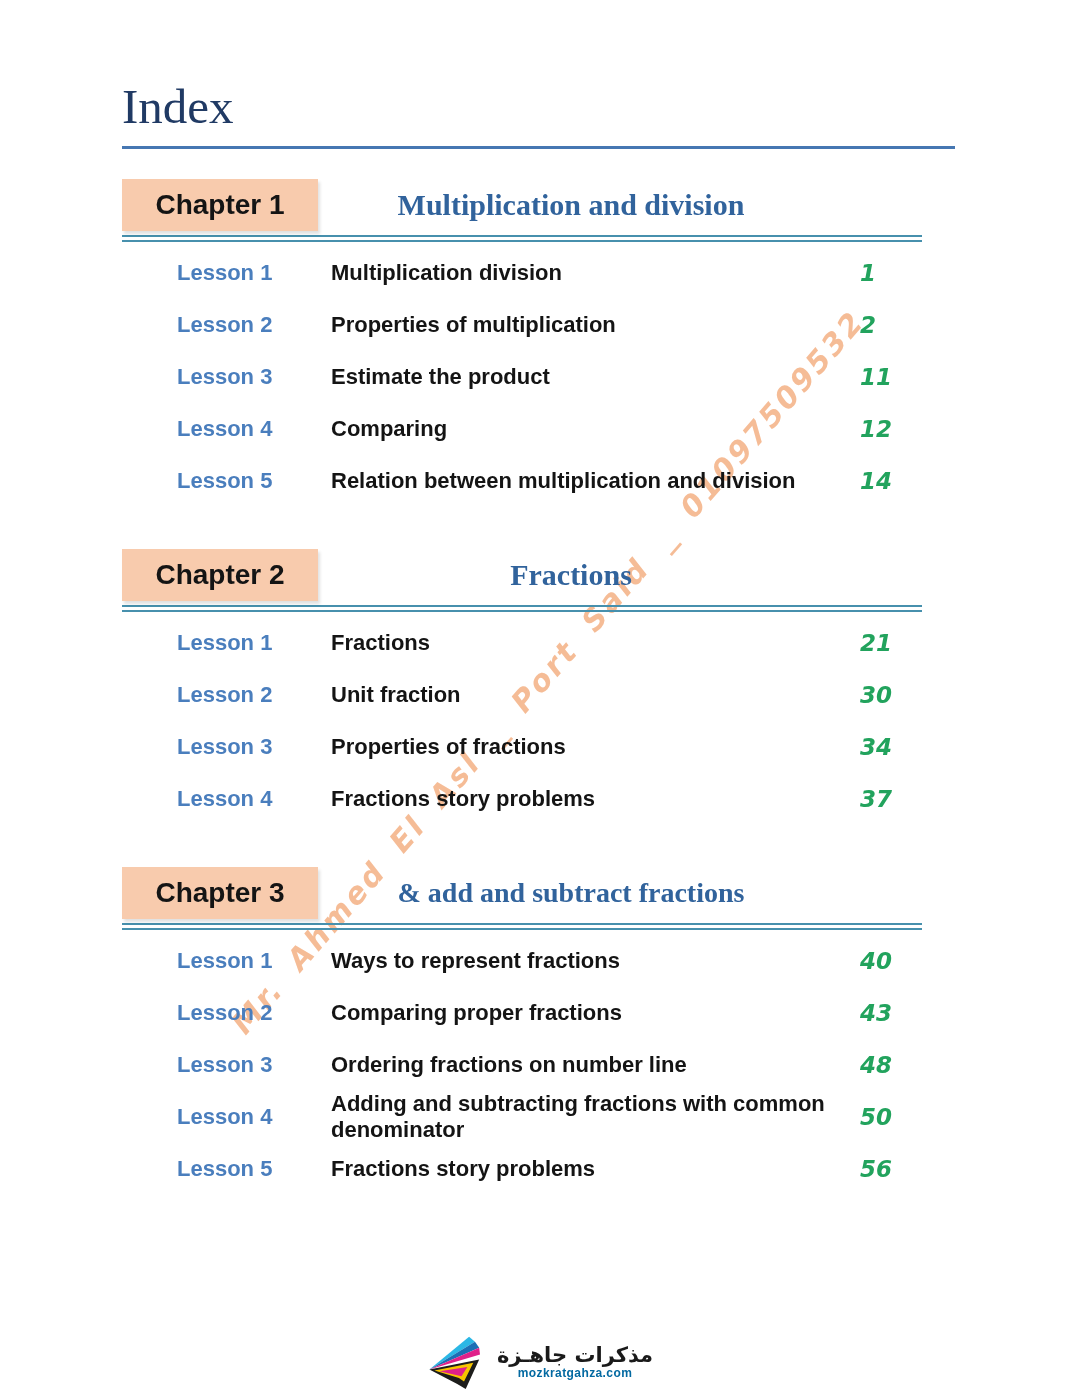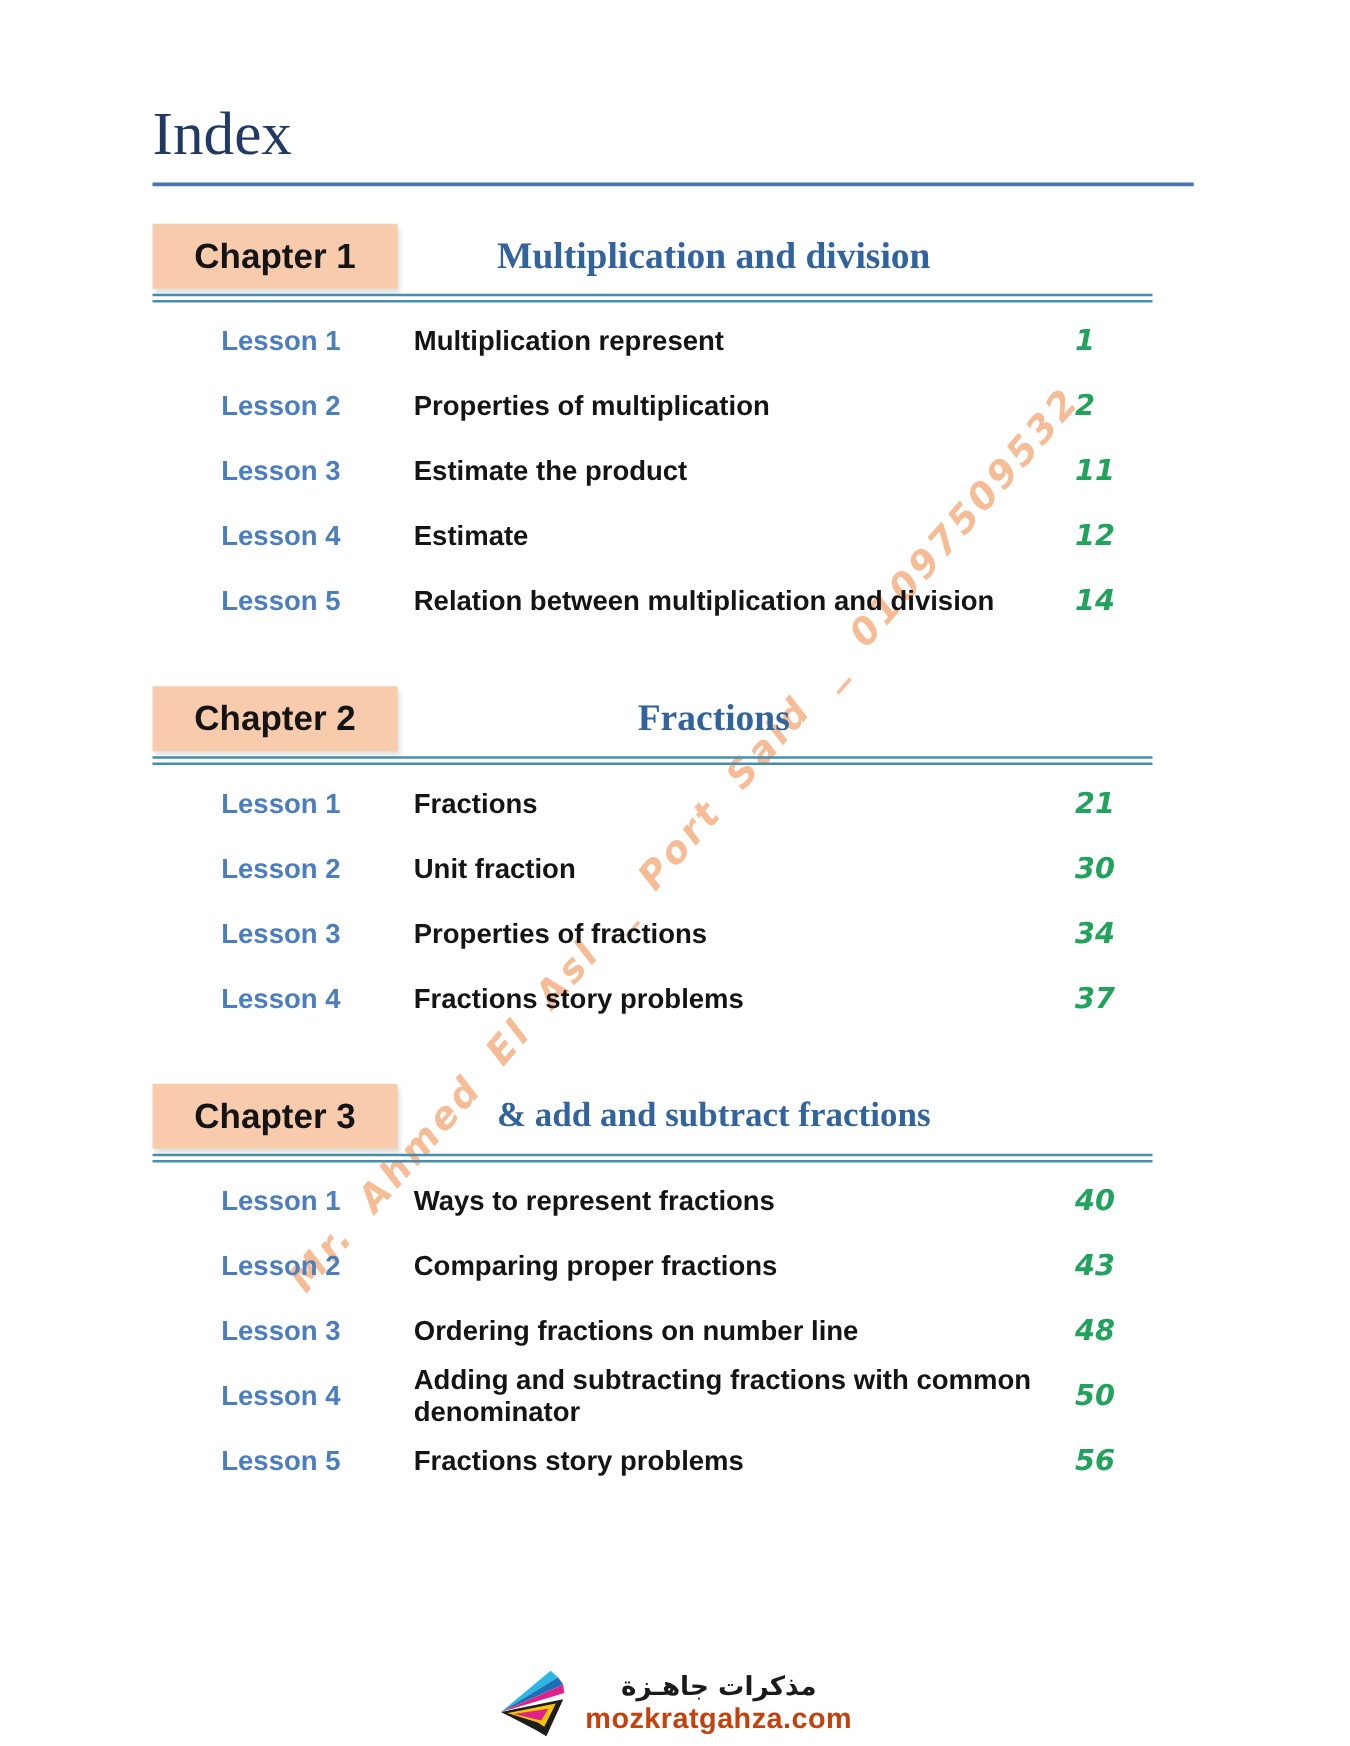--- a/index.html
+++ b/index.html
@@ -62,21 +62,21 @@
   }
   .footer{
     position:absolute;left:50%;bottom:6px;transform:translateX(-50%);
     display:flex;align-items:center;gap:16px;z-index:2;
   }
   .logo-text{display:flex;flex-direction:column;align-items:center;line-height:1.15;}
   .logo-arabic{
     font-family:"DejaVu Sans",sans-serif;direction:rtl;
     font-size:21px;font-weight:bold;color:#1A1A1A;
   }
-  .logo-url{font-size:23px;font-weight:bold;color:#c2410c;letter-spacing:.4px;}
+  .logo-url{font-size:12px;font-weight:bold;color:#0369a1;letter-spacing:.4px;}
 </style>
 </head>
 <body>
 
 <div class="page">
 
   <div class="watermark">Mr. Ahmed El Asl _ Port Said _ 01097509532</div>
 
   <div class="content">
     <div class="index-title">Index</div>
@@ -86,39 +86,39 @@
     <div class="chapter-header">
       <div class="chapter-box">Chapter 1</div>
       <div class="chapter-title">
               <span style="display: block;">Multiplication and division</span>
             </div>
     </div>
     <div class="chapter-rule"></div>
     <div class="lessons">
   <div class="lesson-row">
     <span class="lesson-label">Lesson 1</span>
-    <span class="lesson-title">Multiplication represent</span>
+    <span class="lesson-title">Multiplication division</span>
     <span class="lesson-page">1</span>
   </div>
 
   <div class="lesson-row">
     <span class="lesson-label">Lesson 2</span>
     <span class="lesson-title">Properties of multiplication</span>
     <span class="lesson-page">2</span>
   </div>
 
   <div class="lesson-row">
     <span class="lesson-label">Lesson 3</span>
     <span class="lesson-title">Estimate the product</span>
     <span class="lesson-page">11</span>
   </div>
 
   <div class="lesson-row">
     <span class="lesson-label">Lesson 4</span>
-    <span class="lesson-title">Estimate</span>
+    <span class="lesson-title">Comparing</span>
     <span class="lesson-page">12</span>
   </div>
 
   <div class="lesson-row">
     <span class="lesson-label">Lesson 5</span>
     <span class="lesson-title">Relation between multiplication and division</span>
     <span class="lesson-page">14</span>
   </div>
 </div>
   </section>

